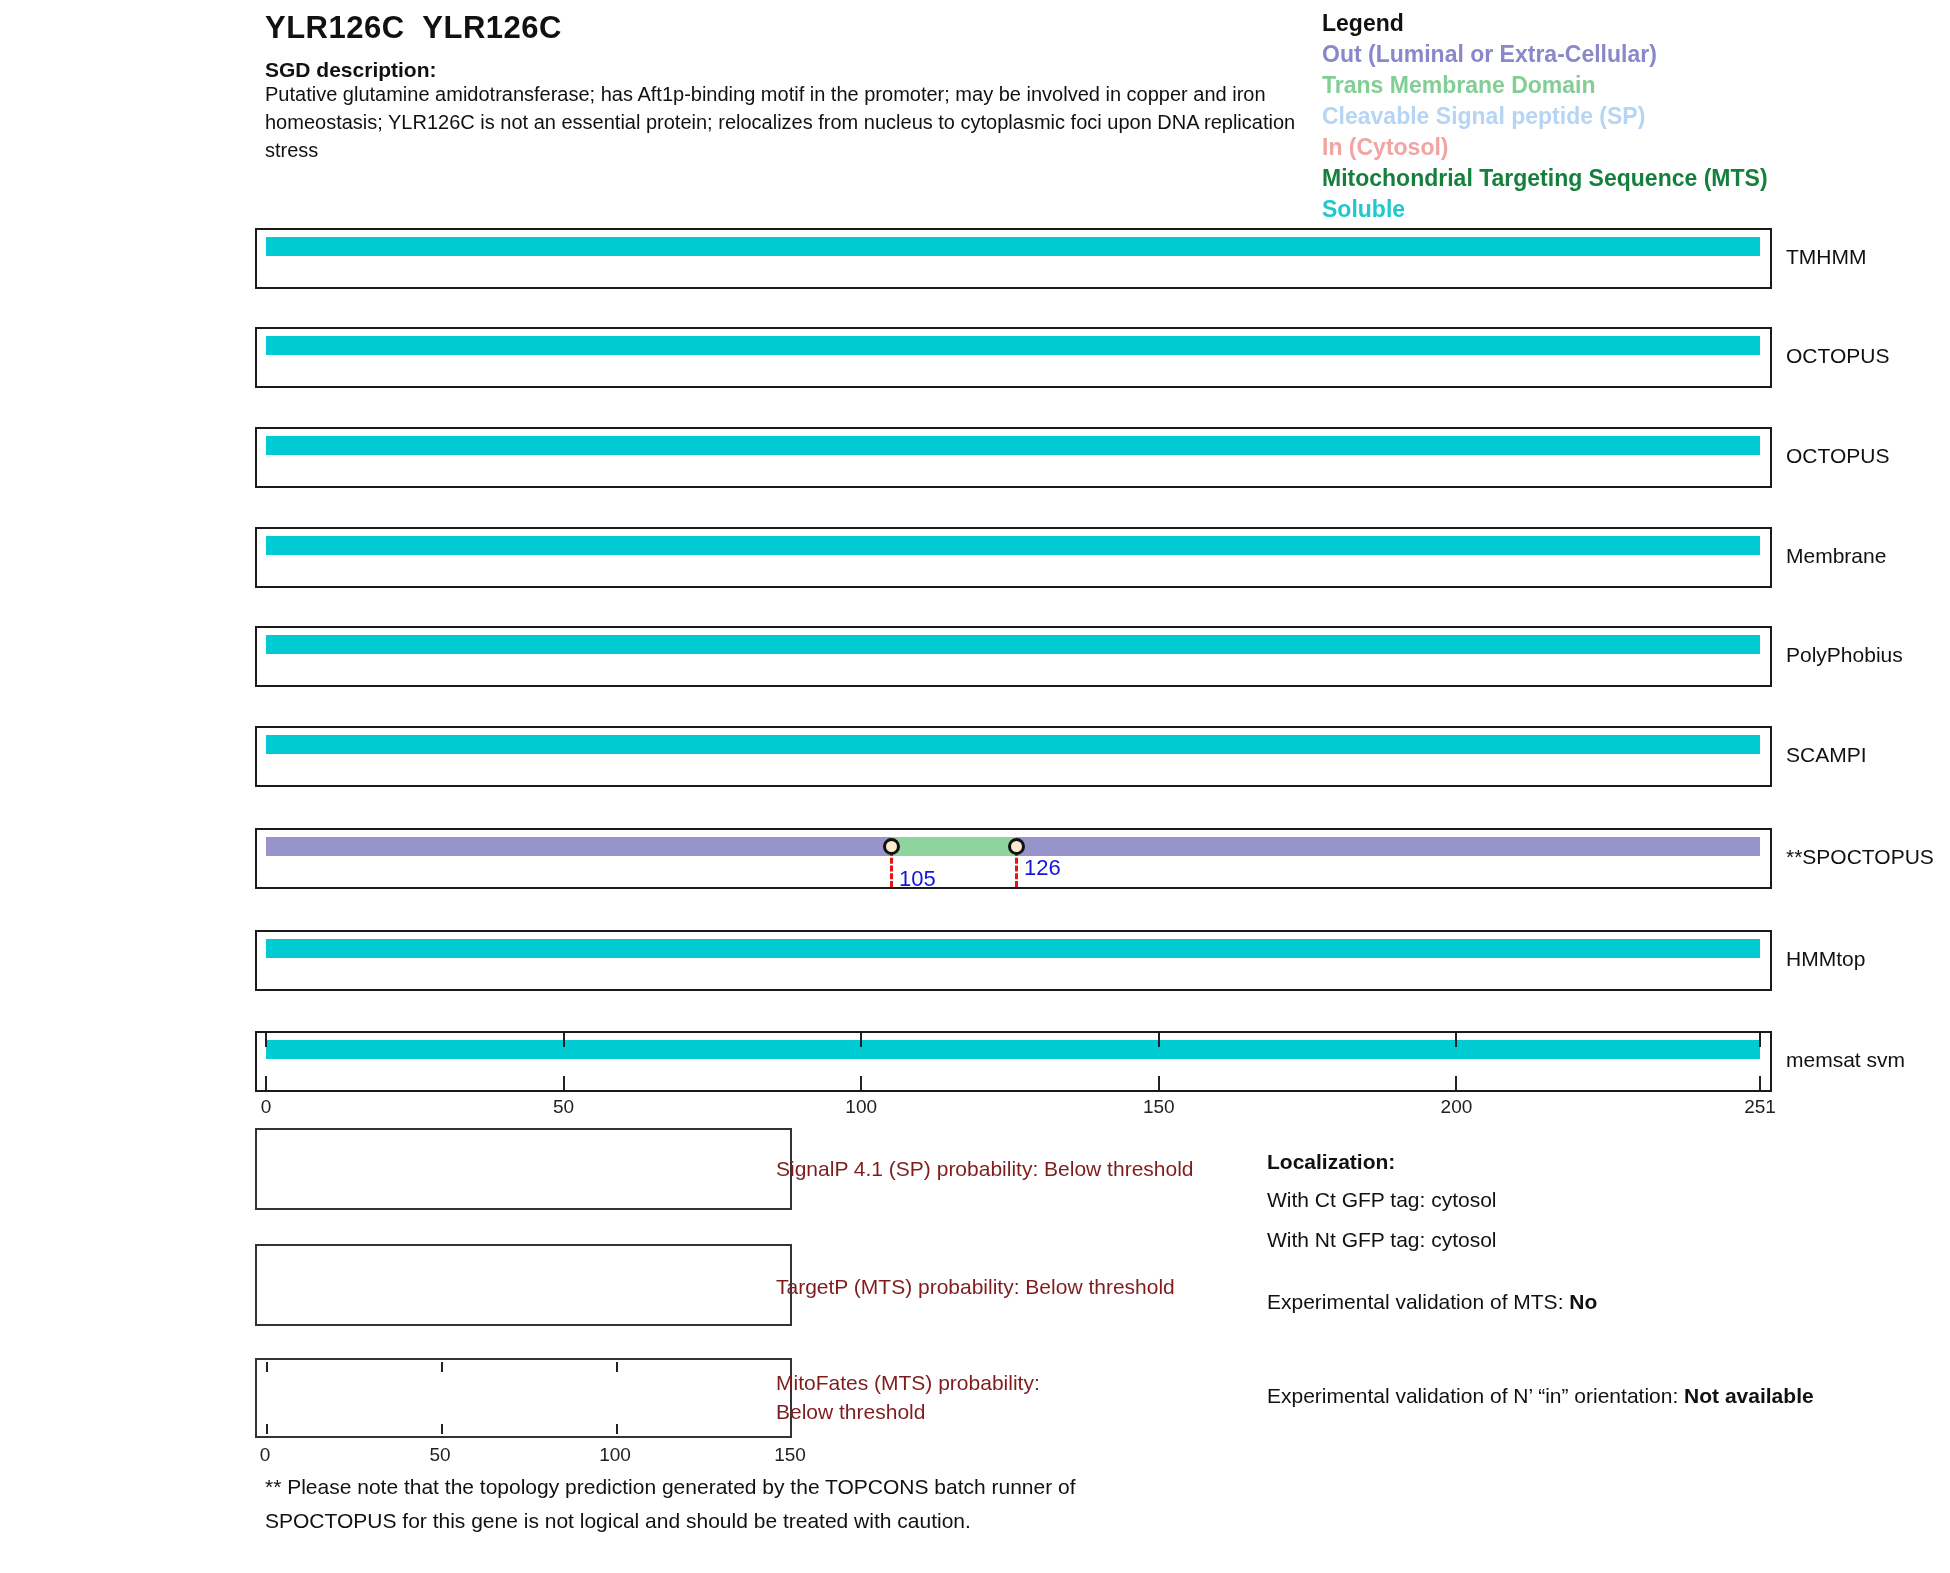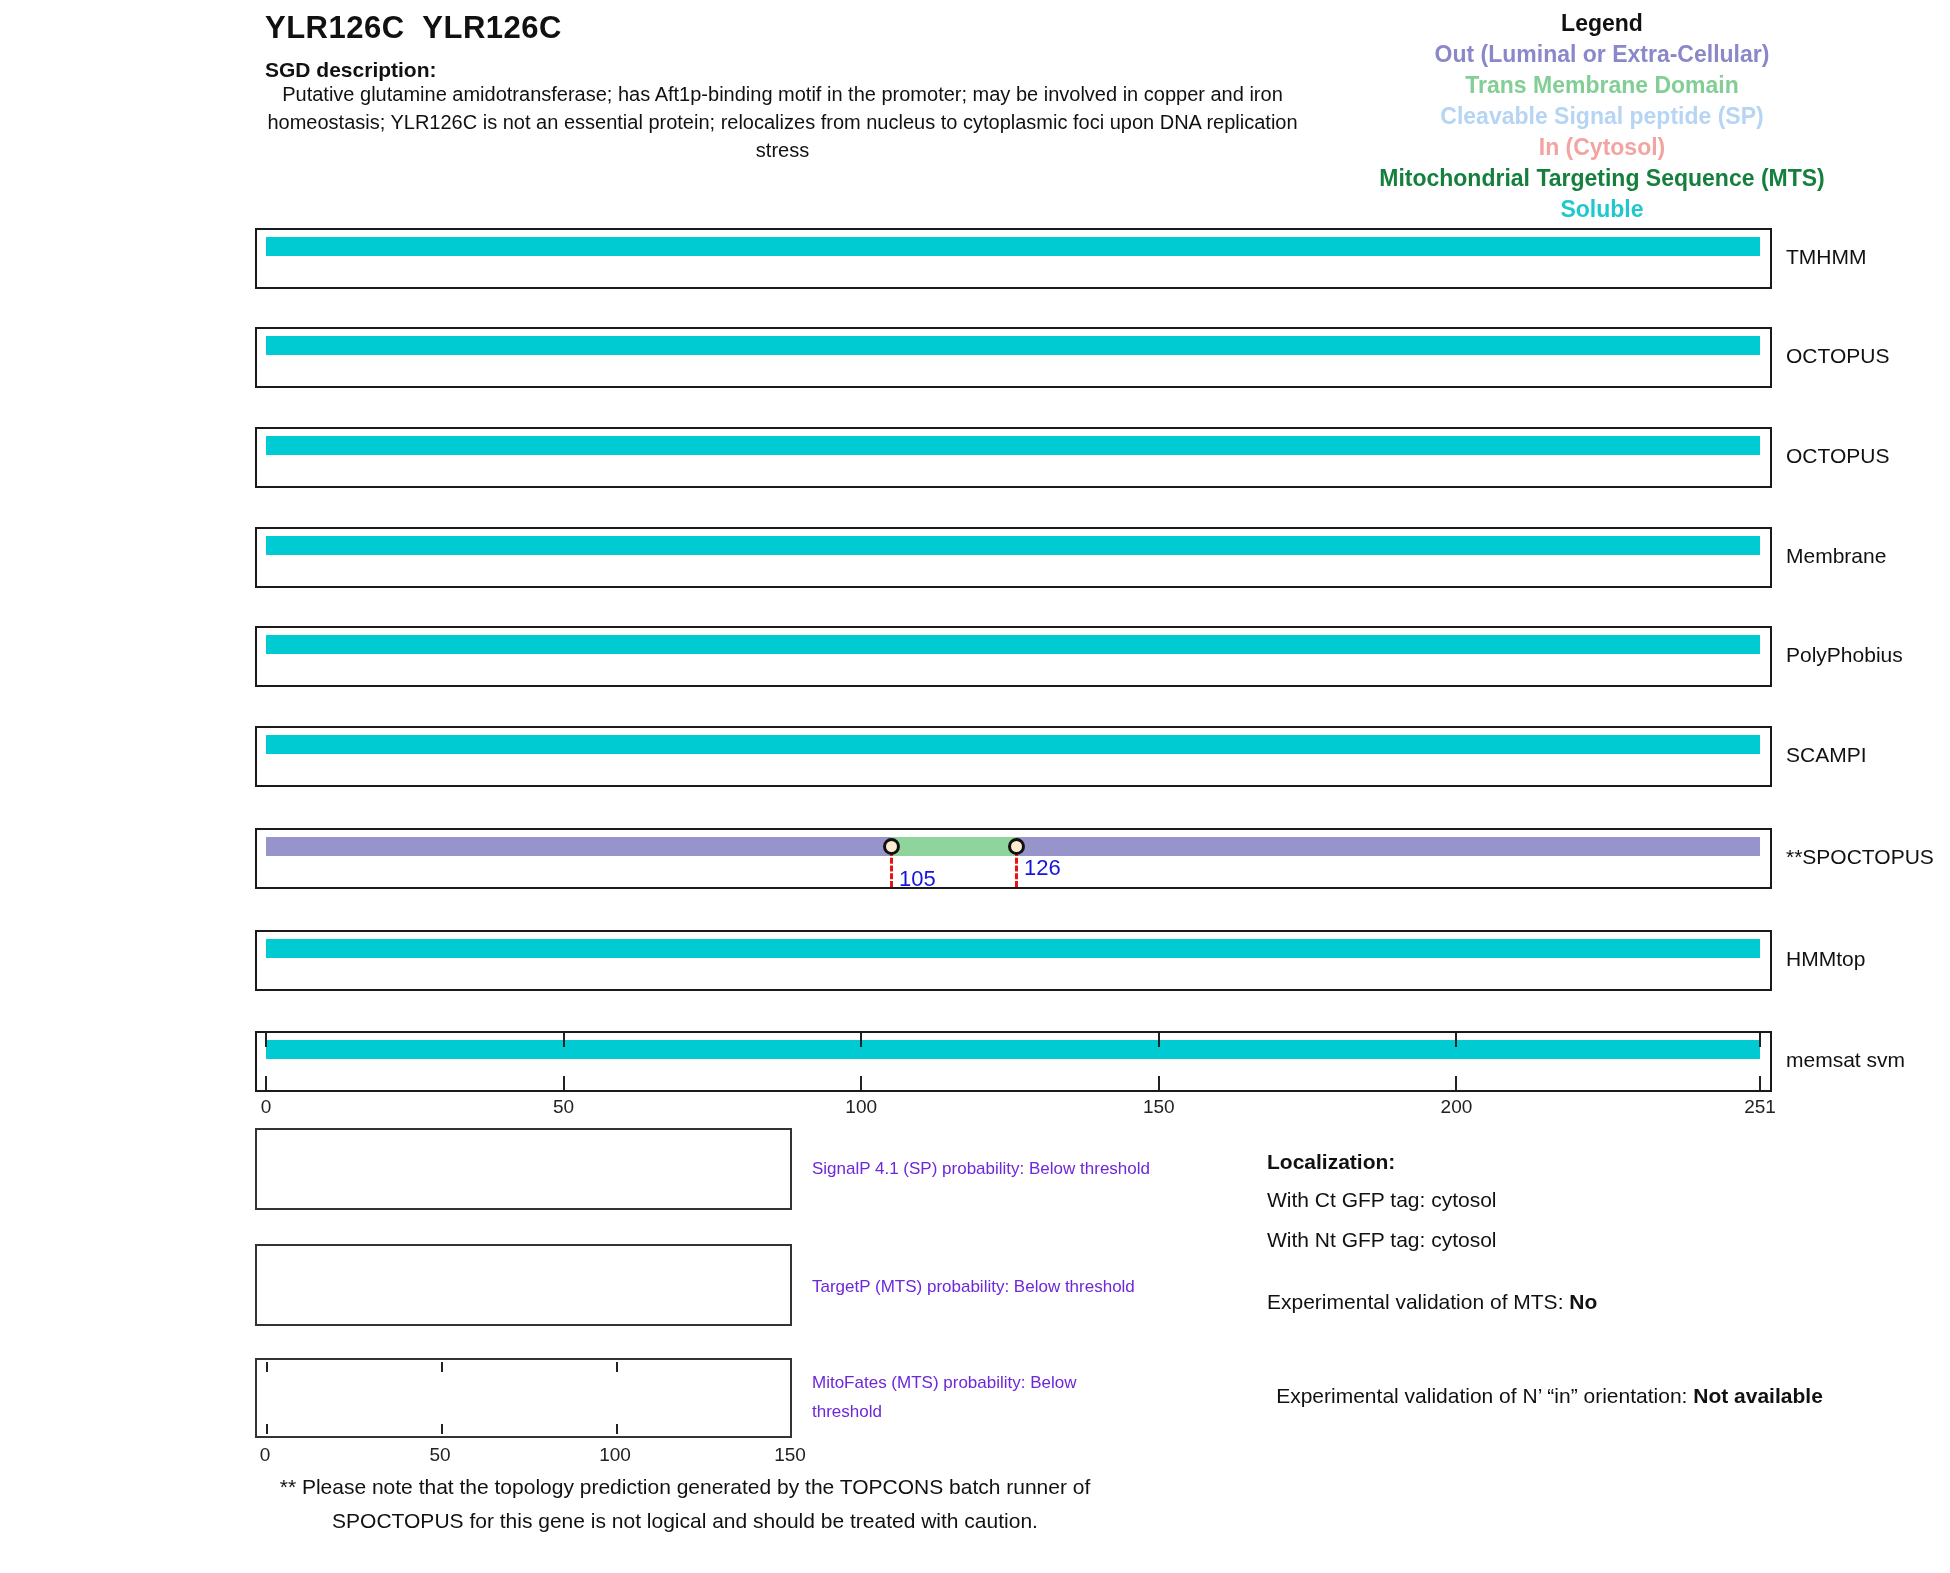--- a/index.html
+++ b/index.html
@@ -1,38 +1,38 @@
 <!DOCTYPE html>
 <html><head>
 <meta charset="utf-8">
 <style>
   html,body{margin:0;padding:0;background:#fff;}
   .canvas{
     position:relative;width:1950px;height:1573px;background:#ffffff;
     font-family:"Liberation Sans","DejaVu Sans",sans-serif;color:#111;overflow:hidden;
   }
-  .abs{position:absolute;text-align:center;}
+  .abs{position:absolute;}
   .title{left:265px;top:10px;font-size:31px;font-weight:bold;white-space:pre;letter-spacing:.5px;}
   .sgd-label{left:265px;top:58px;font-size:21px;font-weight:bold;}
   .sgd-desc{left:265px;top:80px;width:1035px;font-size:20px;line-height:28px;}
   .legend{left:1322px;top:8px;width:560px;font-size:23px;font-weight:bold;line-height:31px;}
   .legend .lg-title{color:#111;}
   .track-row{position:absolute;left:0;width:1950px;height:61px;}
   .track-box{position:absolute;left:255px;top:0;width:1517px;height:61px;
     border:2px solid #1a1a1a;box-sizing:border-box;background:#fff;}
   .track-label{position:absolute;left:1786px;top:17px;font-size:21px;font-weight:normal;line-height:24px;white-space:nowrap;}
   .seg{position:absolute;top:9px;height:19px;}
   .dash-line{position:absolute;width:0;border-left:3px dashed #e81414;}
   .marker{position:absolute;width:17px;height:17px;border-radius:50%;
     border:3px solid #111;background:#FCEBD0;box-sizing:border-box;}
   .pos-label{position:absolute;font-size:22px;color:#1414DC;line-height:22px;}
   .tick{position:absolute;width:2px;background:#222;}
   .axis-label{position:absolute;width:60px;text-align:center;font-size:19px;color:#222;}
   .prob-box{position:absolute;left:255px;width:537px;border:2px solid #333;box-sizing:border-box;background:#fff;}
-  .prob-label{position:absolute;left:812px;font-size:17px;line-height:29px;color:#6d28d9;}
+  .prob-label{position:absolute;left:776px;font-size:21px;line-height:29px;color:#7f1d1d;}
   .prob-axis-label{position:absolute;width:40px;text-align:center;font-size:19px;color:#222;}
   .loc{position:absolute;left:1267px;font-size:21px;line-height:27px;white-space:nowrap;}
   .loc.wrap{white-space:normal;width:565px;}
   .footnote{left:265px;top:1470px;width:840px;font-size:21px;line-height:34px;}
   b{font-weight:bold;}
 </style>
 </head>
 <body>
 
 <div class="canvas">

